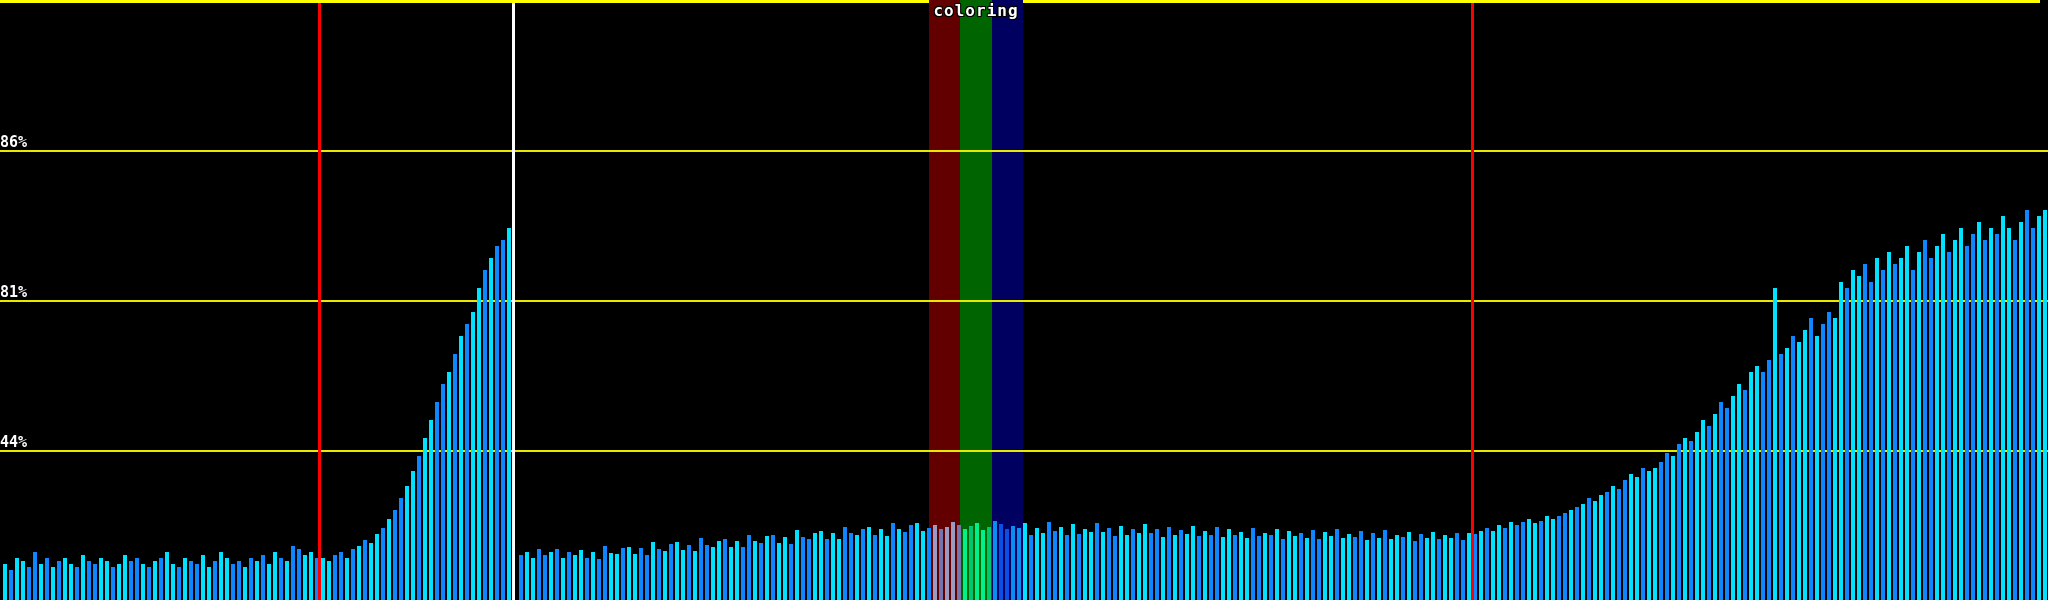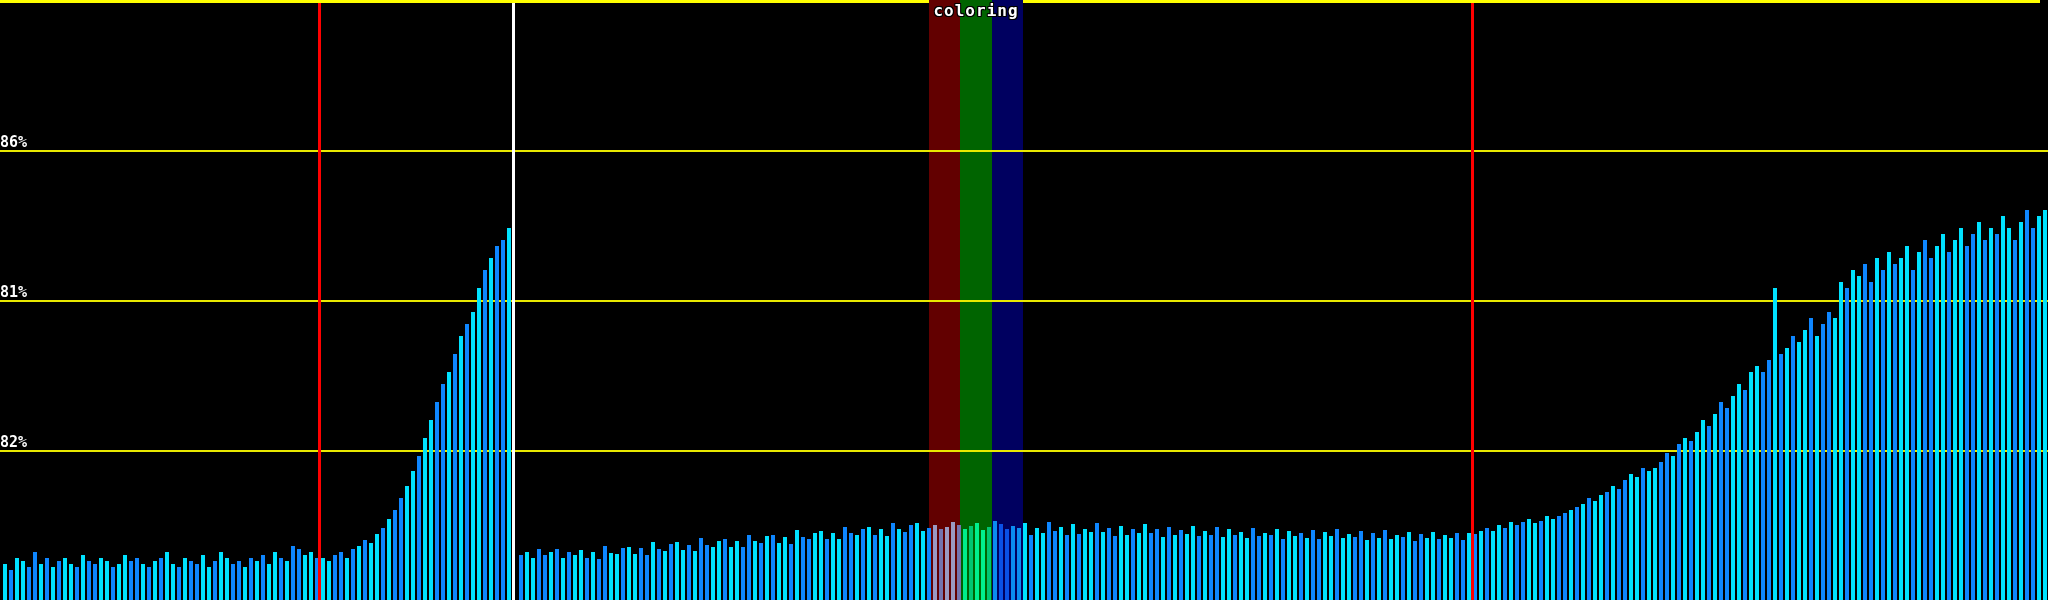--- a/index.html
+++ b/index.html
@@ -389,15 +389,15 @@
       <div class="bar" style="left: 2037px; width: 4px; height: 384px; background: rgb(0, 226, 255);"></div>
       <div class="bar" style="left: 2043px; width: 4px; height: 390px; background: rgb(0, 226, 255);"></div>
     </div>
   <div id="vlines-layer">
       <div class="vline" style="left: 318px; background: rgb(255, 0, 0);"></div>
       <div class="vline" style="left: 512px; background: rgb(255, 255, 255);"></div>
       <div class="vline" style="left: 1471px; background: rgb(255, 0, 0);"></div>
     </div>
   <span class="ytick ytick75">86%</span>
   <span class="ytick ytick50">81%</span>
-  <span class="ytick ytick25">82%</span>
+  <span class="ytick ytick25">44%</span>
   <div class="charttitle">coloring</div>
 </div>
 
 </body></html>

